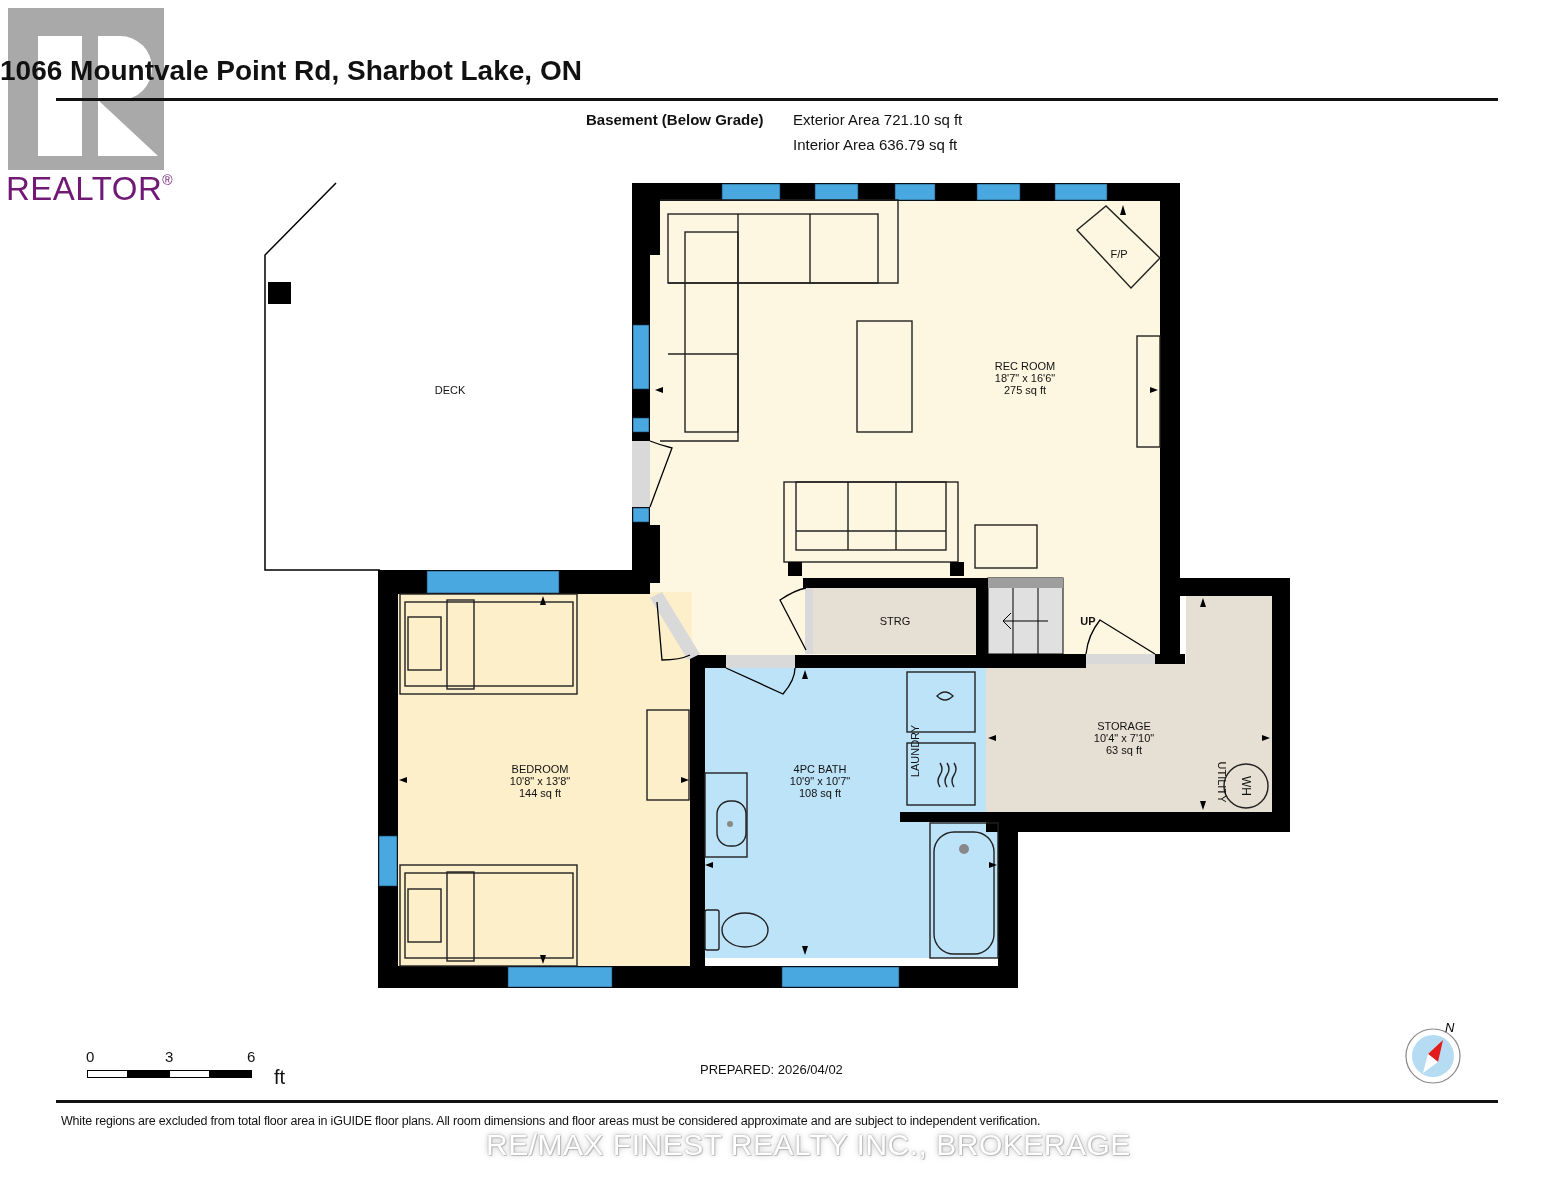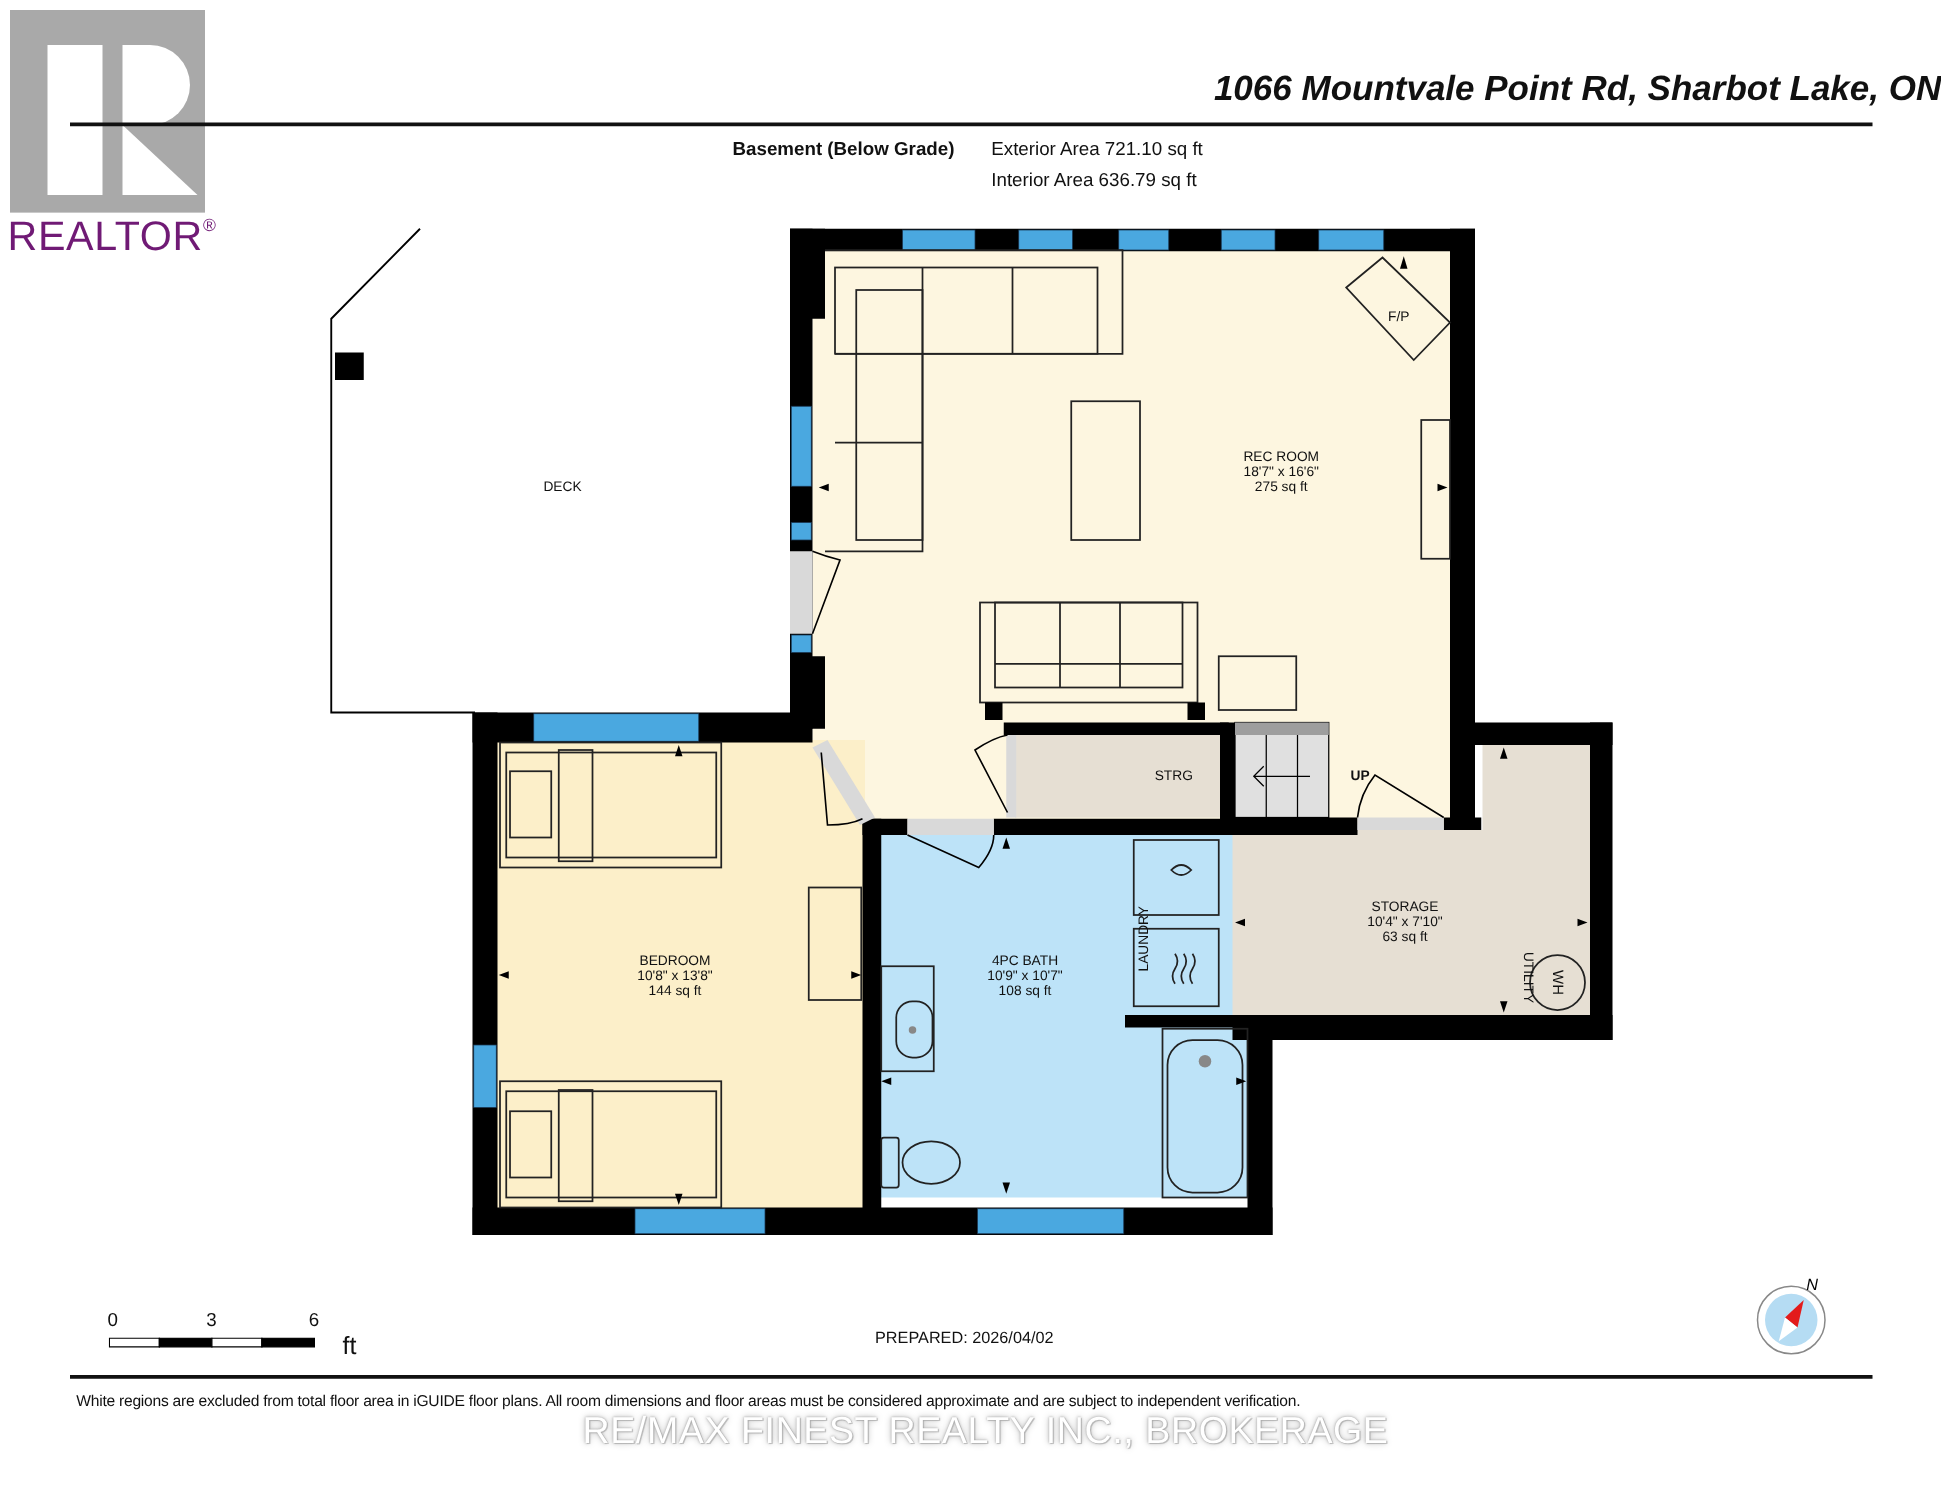--- a/index.html
+++ b/index.html
@@ -1,35 +1,35 @@
 <!DOCTYPE html>
 <html><head>
 <meta charset="utf-8">
 <style>
   html, body { margin:0; padding:0; background:#ffffff; }
   body { width:1553px; height:1200px; position:relative; overflow:hidden; font-family:"Liberation Sans", sans-serif; color:#111; }
   .abs { position:absolute; }
   #logo { left:8px; top:8px; width:156px; height:162px; background:#a9a9a9; }
   #logo-text { left:6px; top:170px; font-size:33px; color:#701a75; letter-spacing:0.5px; }
   #logo-text sup { font-size:14px; vertical-align:top; position:relative; top:2px; }
-  #title { left:0; width:1553px; top:55px; text-align:right; font-size:28px; font-weight:bold;font-style:italic; }
+  #title { left:0; width:1553px; top:55px; text-align:left; font-size:28px; font-weight:bold; }
   #title-rule { left:56px; top:98px; width:1442px; height:3px; background:#111; }
   #level-name { left:586px; top:111px; font-size:15px; font-weight:bold; }
   #ext-area { left:793px; top:111px; font-size:15px; }
   #int-area { left:793px; top:136px; font-size:15px; }
   #plan { left:0; top:0; }
   .room-label { position:absolute; font-size:11px; text-align:center; line-height:12px; transform:translate(-50%, 0); white-space:nowrap; }
   #scale-0 { left:86px; top:1048px; font-size:15px; }
   #scale-3 { left:165px; top:1048px; font-size:15px; }
   #scale-6 { left:247px; top:1048px; font-size:15px; }
   #scale-ft { left:274px; top:1066px; font-size:20px; }
   #prepared { left:700px; top:1062px; font-size:13px; }
   #footer-rule { left:56px; top:1100px; width:1442px; height:3px; background:#111; }
   #disclaimer { left:61px; top:1114px; font-size:12.5px; letter-spacing:-0.2px; }
-  #brokerage { left:466px; top:1128px; font-size:30px; color:#ffffff; letter-spacing:0.5px;
+  #brokerage { left:486px; top:1128px; font-size:30px; color:#ffffff; letter-spacing:0.5px;
     text-shadow: 0 0 2px #999, 0 0 6px #bbb, 1px 1px 0 #ccc; }
   #compass { left:1400px; top:1018px; }
 </style>
 </head>
 <body>
 
 <div id="logo" class="abs">
   <svg width="156" height="162" viewBox="0 0 156 162">
     <rect x="0" y="0" width="156" height="162" fill="#a9a9a9"></rect>
     <rect x="30" y="28" width="44" height="120" fill="#ffffff"></rect>
@@ -203,21 +203,21 @@
   <div>4PC BATH</div>
   <div>10'9" x 10'7"</div>
   <div>108 sq ft</div>
 </div>
 <div class="room-label" style="left:1124px;top:720px;">
   <div>STORAGE</div>
   <div>10'4" x 7'10"</div>
   <div>63 sq ft</div>
 </div>
 <div class="room-label" style="left:450px;top:384px;">DECK</div>
-<div class="room-label" style="left:895px;top:615px;margin-left:44px;">STRG</div>
+<div class="room-label" style="left:895px;top:615px;">STRG</div>
 <div class="room-label" style="left:1109px;top:248px;padding-left:20px;">F/P</div>
 <div class="room-label" style="left:1088px;top:615px;font-weight:bold;">UP</div>
 <div class="room-label" style="left:915px;top:745px;transform:translate(-50%,0) rotate(-90deg);">LAUNDRY</div>
 <div class="room-label" style="left:1222px;top:776px;transform:translate(-50%,0) rotate(90deg);">UTILITY</div>
 <div class="room-label" style="left:1246px;top:780px;font-size:12px;transform:translate(-50%,0) rotate(90deg);">WH</div>
 
 <div id="scale-0" class="abs">0</div>
 <div id="scale-3" class="abs">3</div>
 <div id="scale-6" class="abs">6</div>
 <svg class="abs" style="left:87px;top:1070px;" width="168" height="9">

